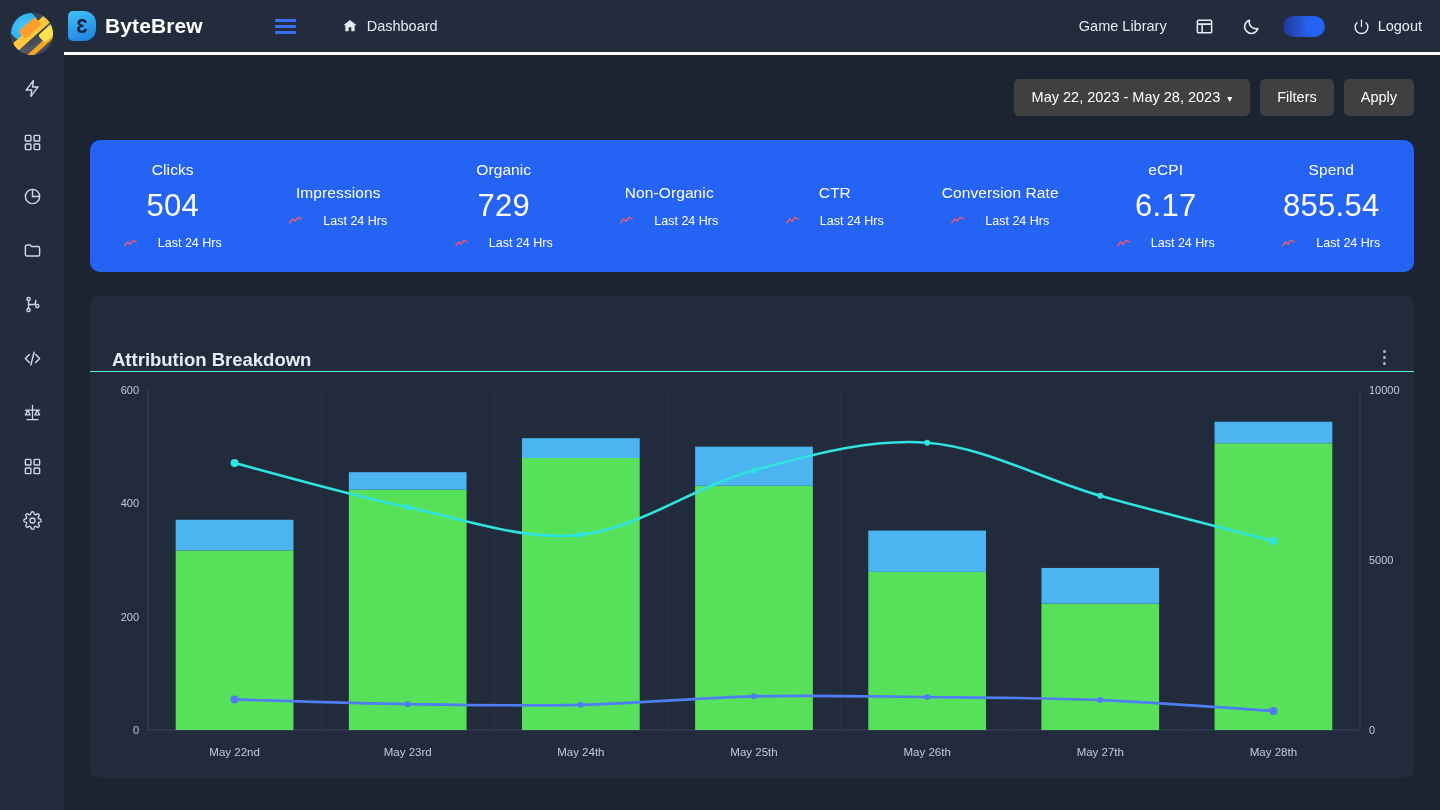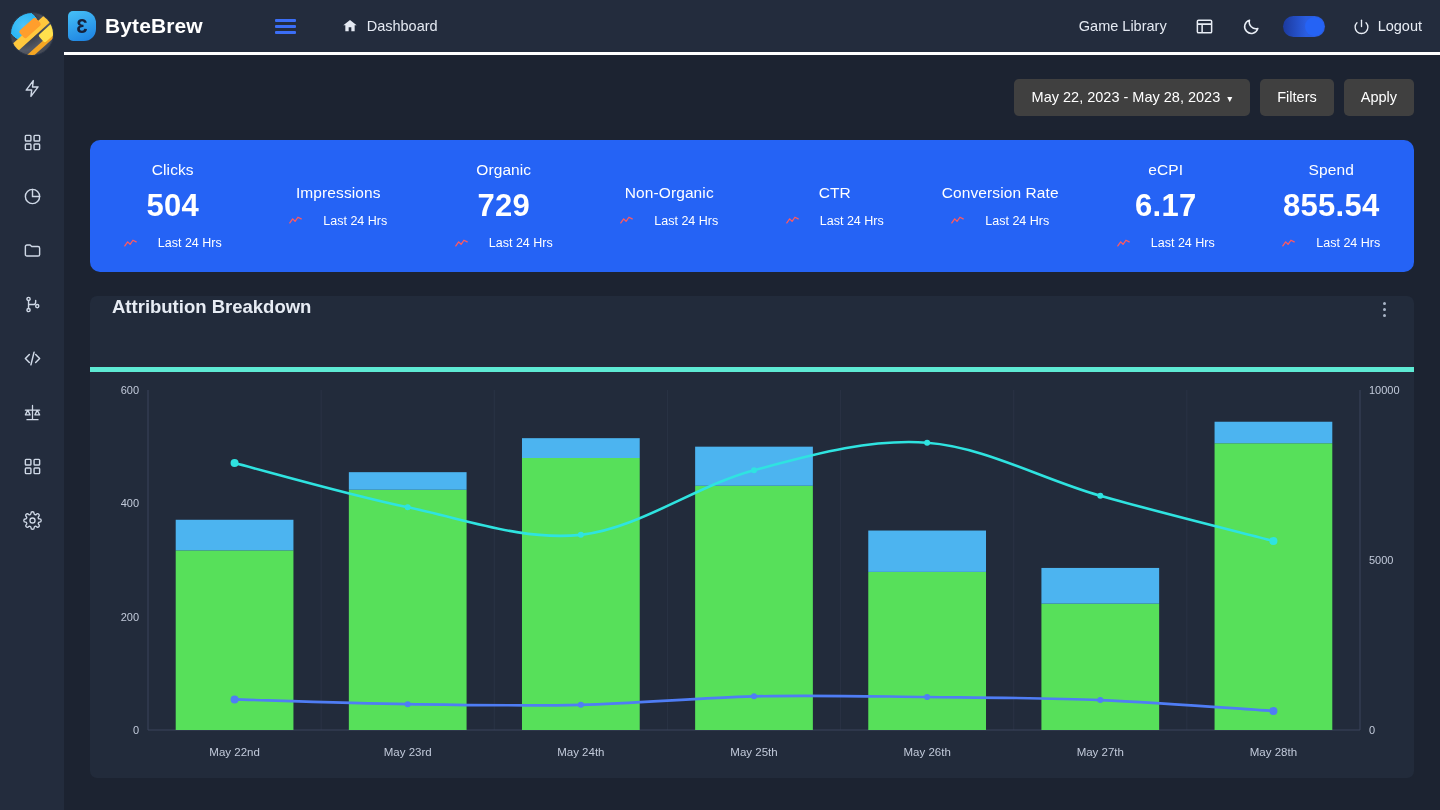--- a/index.html
+++ b/index.html
@@ -91,29 +91,29 @@
   }
   #date-btn { font-size: 14.5px; padding: 11px 18px; }
   #date-btn .caret { margin-left: 7px; font-size: 10px; }
   
   #kpi-strip {
     margin: 24px 26px 12px 26px; height: 132px; background: #2563f5;
     border-radius: 10px; display: flex; align-items: center;
   }
   .kpi { flex: 1; text-align: center; color: #fff; }
   .kpi-label { font-size: 15.5px; font-weight: 400; letter-spacing: .1px; }
-  .kpi-value { font-size: 31px; font-weight: 700; margin-top: 9px; letter-spacing: .3px; }
+  .kpi-value { font-size: 31px; font-weight: 400; margin-top: 9px; letter-spacing: .3px; }
   .kpi-sub { font-size: 12.5px; margin-top: 12px; display: flex; align-items: center; justify-content: center; gap: 21px; }
   .kpi-sub svg { width: 13px; height: 11px; }
   
   #chart-card {
     margin: 24px 26px 0 26px; background: #222b3b; border-radius: 7px;
     height: 482px; position: relative;
   }
-  #chart-head { height: 76px; display: flex; align-items: flex-start; padding: 0 22px; border-bottom: 5px solid #5eead4; }
+  #chart-head { height: 76px; display: flex; align-items: flex-end; padding: 0 22px; border-bottom: 1px solid #5eead4; }
   #chart-title { color: #e7ecf4; font-size: 18.5px; font-weight: 600; }
   #kebab { margin-left: auto; display: flex; flex-direction: column; gap: 3px; cursor: pointer; padding: 6px; }
   #kebab i { width: 3px; height: 3px; background: #a9b4c6; border-radius: 50%; display: block; }
   #plot { position: relative; height: 406px; }
   #plot svg { display: block; }
   .axis-txt { fill: #c2cada; font-size: 11px; font-family: "Liberation Sans", sans-serif; }
   .xlab { fill: #c2cada; font-size: 11.5px; font-family: "Liberation Sans", sans-serif; text-anchor: middle; }
 </style>
 </head>
 <body>

